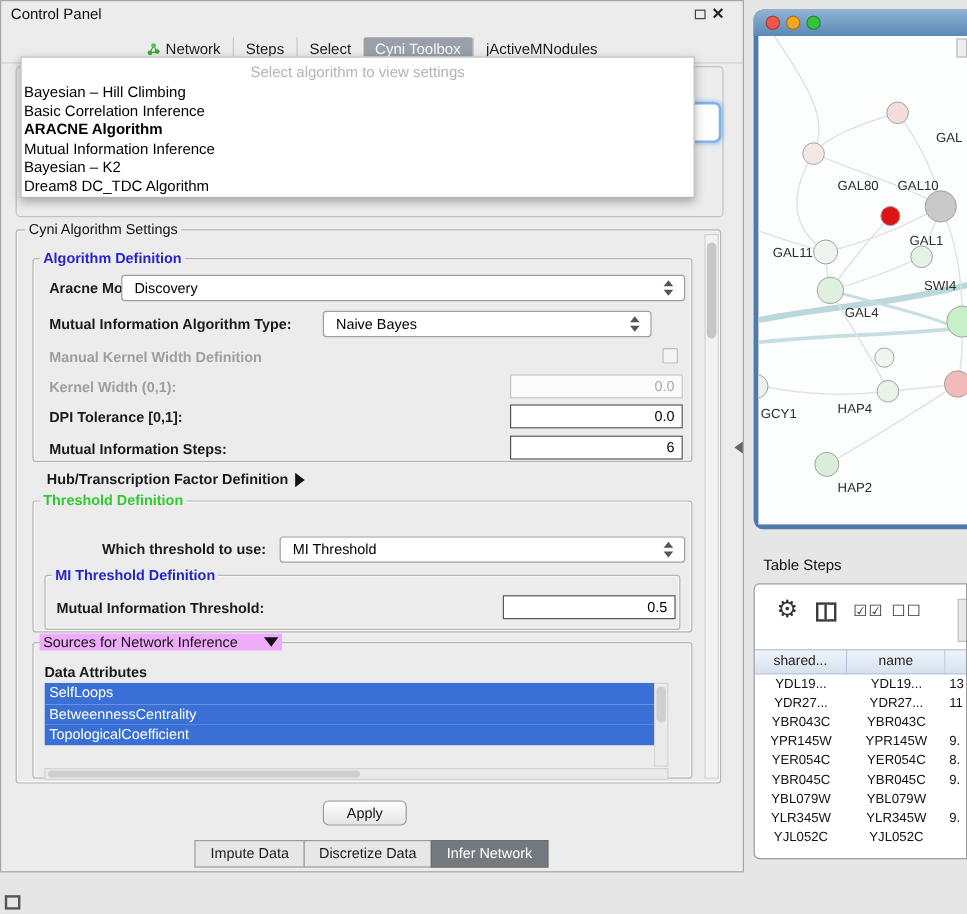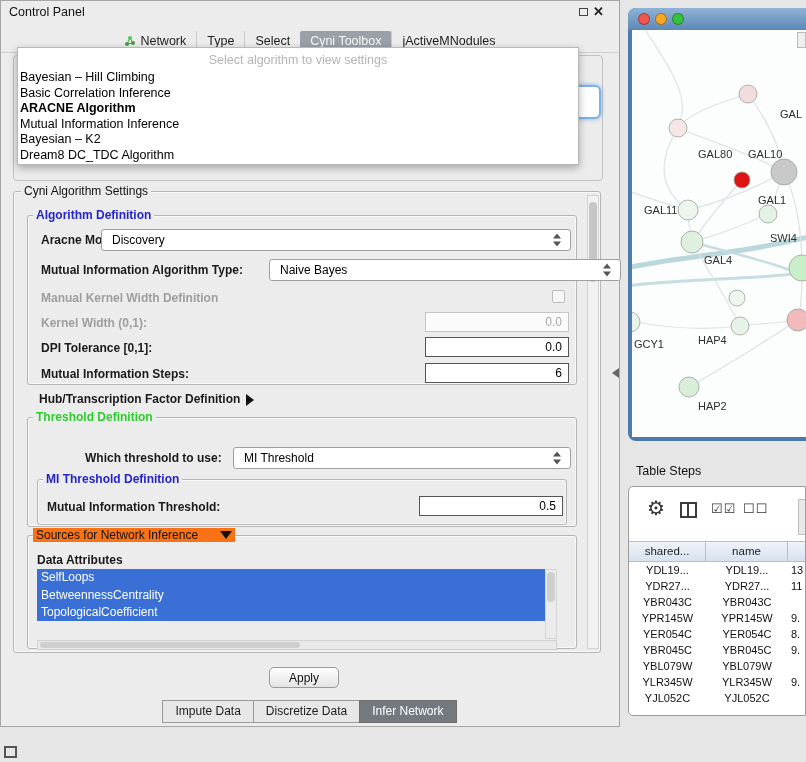--- a/index.html
+++ b/index.html
@@ -51,21 +51,21 @@
   .combo-arrows::after{content:"";position:absolute;bottom:0;left:0;border-left:4.5px solid transparent;border-right:4.5px solid transparent;border-top:5px solid #555}
 
   .checkbox{position:absolute;width:13px;height:13px;background:#f5f5f5;border:1px solid #bdbdbd;border-radius:2px;z-index:1}
   .tinput{position:absolute;height:20px;border:1px solid #555;background:#fff;font-size:12px;text-align:right;padding:0 6px;font-family:Liberation Sans, sans-serif;color:#000;z-index:1}
   .tinput.dim{border-color:#c6c6c6;background:#fbfbfb;color:#a8a8a8}
 
   .hub-row{position:absolute;display:flex;align-items:flex-end;gap:6px;z-index:1}
   .hub-label{font-size:12px;font-weight:bold;color:#1a1a1a;white-space:nowrap}
   .tri-right{width:0;height:0;border-top:6px solid transparent;border-bottom:6px solid transparent;border-left:8px solid #111}
   .tri-down{width:0;height:0;border-left:6px solid transparent;border-right:6px solid transparent;border-top:8px solid #111}
-  .src-title-row{position:absolute;display:flex;align-items:center;gap:22px;background:#f97316;padding:0 3px;font-size:12px;color:#111;white-space:nowrap;z-index:2}
+  .src-title-row{position:absolute;display:flex;align-items:center;gap:22px;background:#f0abfc;padding:0 3px;font-size:12px;color:#111;white-space:nowrap;z-index:2}
 
   .attr-list{position:absolute;left:36px;top:568px;width:508px;height:52px;background:#fff;overflow:hidden;z-index:1}
   .attr-item{height:17.5px;line-height:17.5px;padding-left:4px;font-size:12px;color:#111;white-space:nowrap}
   .attr-selected{background:var(--sel);color:#fff}
   .attr-vscroll{position:absolute;left:544px;top:568px;width:12px;height:70px;background:#ebebeb;border:1px solid #d5d5d5;z-index:1}
   .attr-vthumb{position:absolute;left:1px;top:2px;width:8px;height:30px;background:#cfcfcf;border-radius:4px}
   .attr-hscroll{position:absolute;left:36px;top:639px;width:520px;height:10px;background:#e9e9e9;border:1px solid #d2d2d2;z-index:1}
   .attr-hthumb{position:absolute;left:2px;top:1px;width:260px;height:6px;background:#cfcfcf;border-radius:3px}
 
   .apply-btn{position:absolute;left:268px;top:666px;width:70px;height:21px;background:linear-gradient(#ffffff,#e4e4e4);border:1px solid #9a9a9a;border-radius:5px;font-size:12px;font-family:inherit;color:#111}
@@ -127,21 +127,21 @@
             <svg width="12" height="12" viewBox="0 0 12 12">
               <path d="M6 3L3 9M6 3L9 8M3 9L9 8" stroke="#3aa53a" stroke-width="1" fill="none"></path>
               <circle cx="3" cy="9" r="2" fill="#3aa53a"></circle>
               <circle cx="9" cy="8" r="2" fill="#3aa53a"></circle>
               <circle cx="6" cy="3" r="2" fill="#57c457"></circle>
             </svg>
           </span>
           <span>Network</span>
         </div>
         <div class="tab">
-          <span>Type</span>
+          <span>Steps</span>
         </div>
         <div class="tab">
           <span>Select</span>
         </div>
         <div class="tab tab-active">
           <span>Cyni Toolbox</span>
         </div>
         <div class="tab">
           <span>jActiveMNodules</span>
         </div>
@@ -171,21 +171,21 @@
     <div class="grp" style="left:26px;top:214px;width:550px;height:170px"></div>
     <span class="grp-label blue-label" style="left:32px;top:207px">Algorithm Definition</span>
 
     <span class="flabel" style="left:40px;top:232px">Aracne Mode:</span>
     <div class="combo" style="left:100px;top:228px;width:470px">
       <span class="combo-text">Discovery</span>
       <span class="combo-arrows"></span>
     </div>
 
     <span class="flabel" style="left:40px;top:262px">Mutual Information Algorithm Type:</span>
-    <div class="combo" style="left:268px;top:258px;width:352px">
+    <div class="combo" style="left:268px;top:258px;width:274px">
       <span class="combo-text">Naive Bayes</span>
       <span class="combo-arrows"></span>
     </div>
 
     <span class="flabel dim" style="left:40px;top:290px">Manual Kernel Width Definition</span>
     <span class="checkbox" style="left:551px;top:289px"></span>
 
     <span class="flabel dim" style="left:40px;top:315px">Kernel Width (0,1):</span>
     <input class="tinput dim" style="left: 424px; top: 311px; width: 144px;" readonly="" value="0.0">
 

